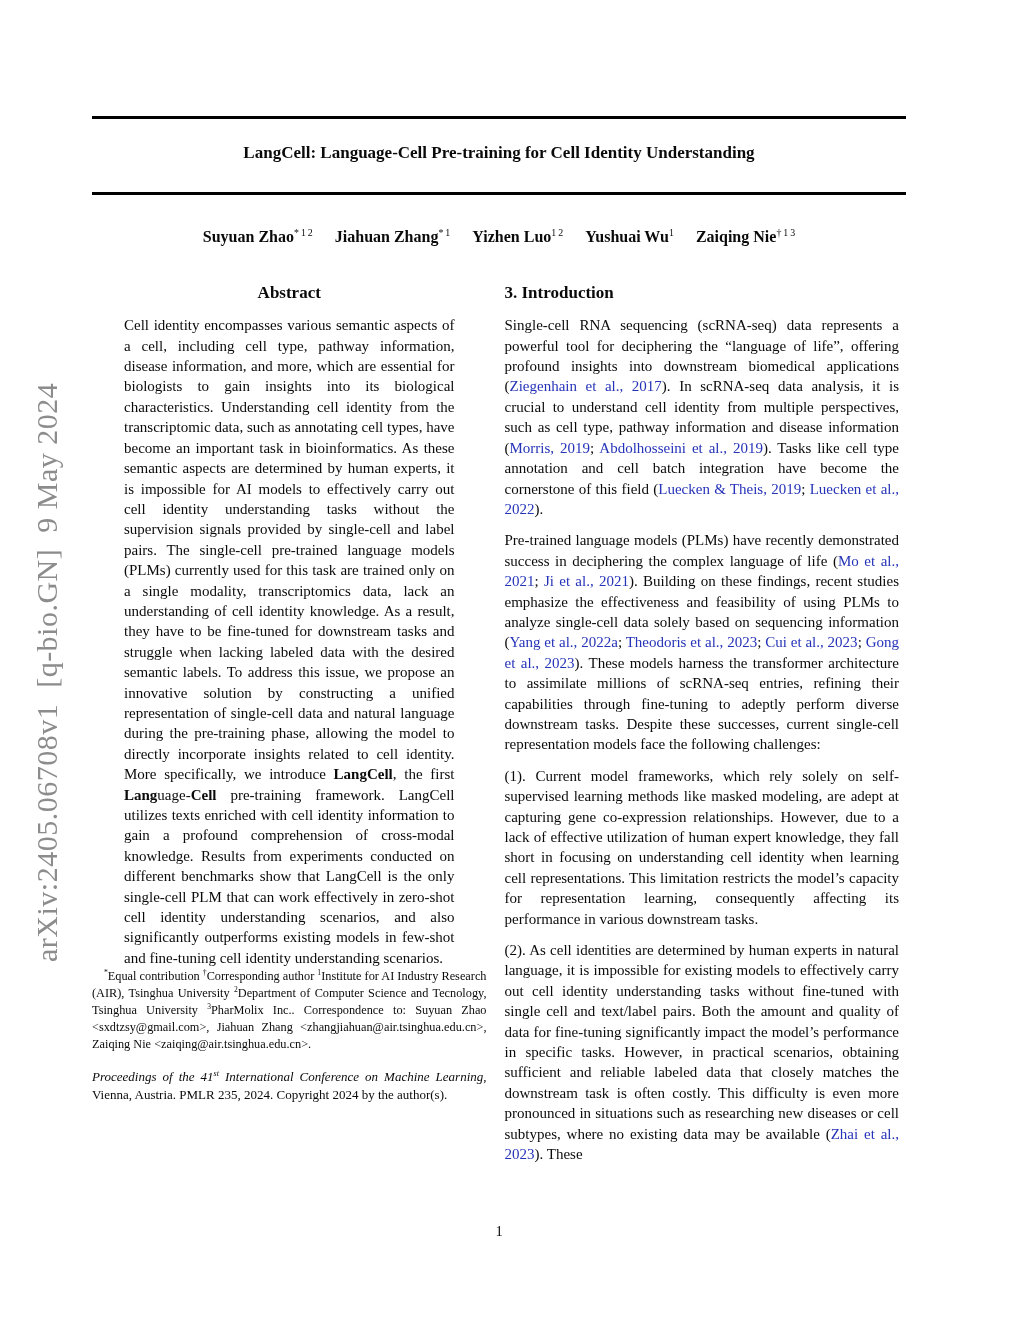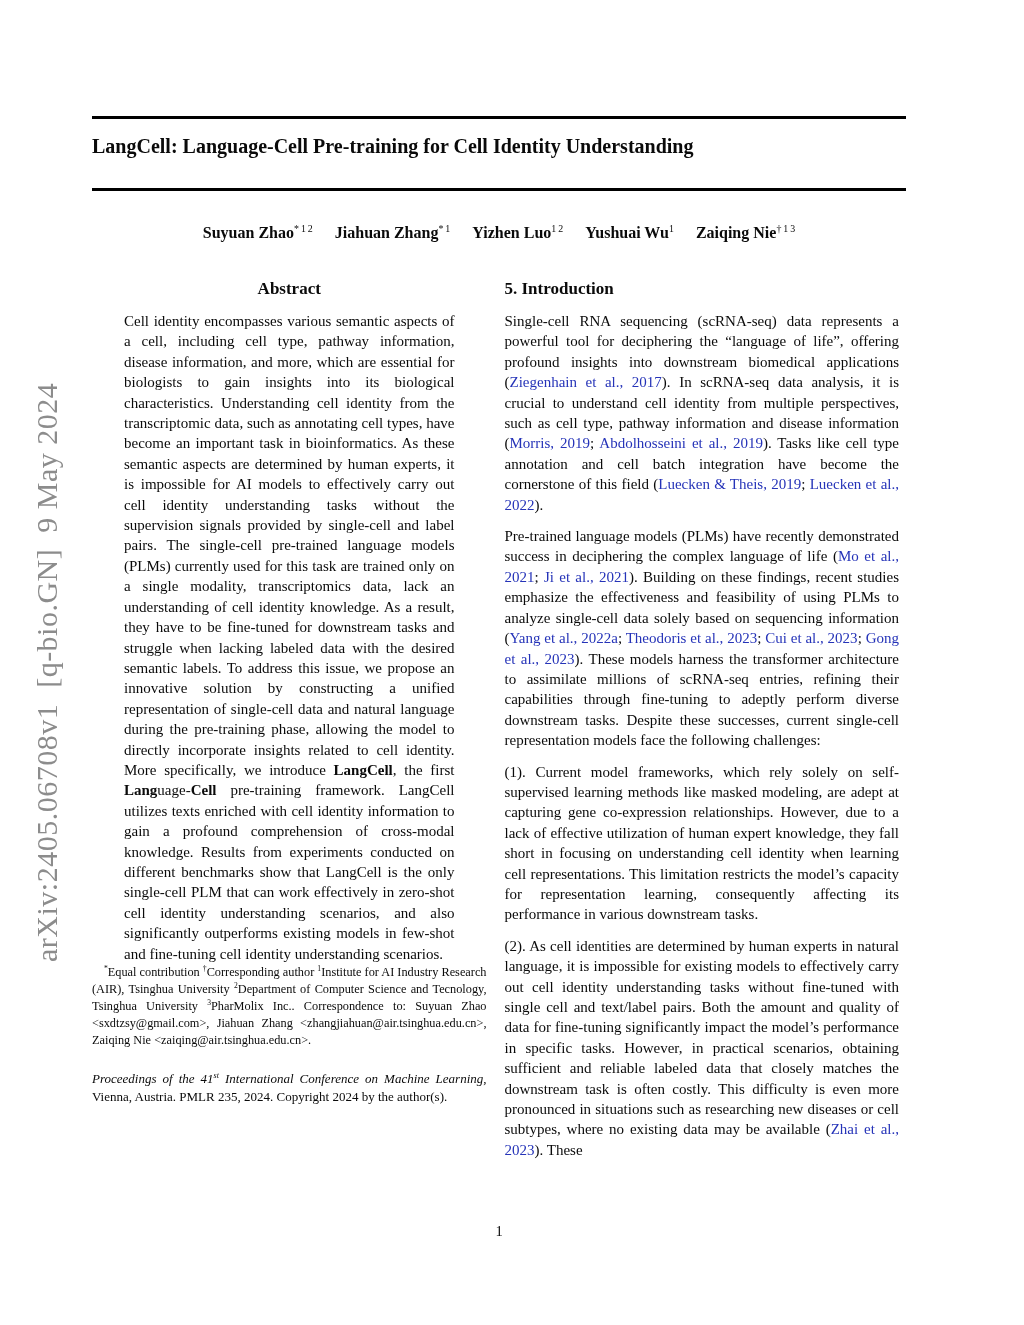--- a/index.html
+++ b/index.html
@@ -23,24 +23,24 @@
     letter-spacing: 0.5px;
   }
 
   .content { position: absolute; left: 92px; top: 0; width: 814px; }
 
   .rule { background: #000; height: 3px; width: 100%; }
   .rule-top { margin-top: 116px; }
   .rule-mid { margin-top: 29px; }
 
   h1.title {
-    margin: 15px 0 0 0;
-    font-size: 20px;
+    margin: 23px 0 0 0;
+    font-size: 17px;
     font-weight: bold;
-    text-align: left;
+    text-align: center;
     line-height: 1.25;
   }
 
   .authors { margin-top: 33px; text-align: center; font-size: 16px; }
   .authors .author { display: inline-block; margin: 0 11px; white-space: nowrap; }
   .authors .author b { font-weight: bold; }
   sup { font-size: 62%; vertical-align: super; line-height: 0; }
   sup.it { font-style: italic; }
 
   .columns { display: flex; gap: 18px; margin-top: 37px; align-items: flex-start; }
@@ -69,21 +69,21 @@
 
   .footnote {
     font-size: 12.3px;
     line-height: 17px;
     text-align: justify;
     text-indent: 12px;
     hyphens: auto;
     -webkit-hyphens: auto;
   }
   .proceedings {
-    margin-top: 21px;
+    margin-top: 15px;
     font-size: 13px;
     line-height: 18px;
     text-align: justify;
   }
 
   .page-number {
     position: absolute;
     top: 1223px; left: 92px; width: 814px;
     text-align: center;
     font-size: 14.5px;
@@ -111,21 +111,21 @@
       <div class="col">
         <h2 class="block-heading abstract-heading">Abstract</h2>
         <div class="body-text abstract-body">Cell identity encompasses various semantic aspects of a cell, including cell type, pathway information, disease information, and more, which are essential for biologists to gain insights into its biological characteristics. Understanding cell identity from the transcriptomic data, such as annotating cell types, have become an important task in bioinformatics. As these semantic aspects are determined by human experts, it is impossible for AI models to effectively carry out cell identity understanding tasks without the supervision signals provided by single-cell and label pairs. The single-cell pre-trained language models (PLMs) currently used for this task are trained only on a single modality, transcriptomics data, lack an understanding of cell identity knowledge. As a result, they have to be fine-tuned for downstream tasks and struggle when lacking labeled data with the desired semantic labels. To address this issue, we propose an innovative solution by constructing a unified representation of single-cell data and natural language during the pre-training phase, allowing the model to directly incorporate insights related to cell identity. More specifically, we introduce <b>LangCell</b>, the first <b>Lang</b>uage-<b>Cell</b> pre-training framework. LangCell utilizes texts enriched with cell identity information to gain a profound comprehension of cross-modal knowledge. Results from experiments conducted on different benchmarks show that LangCell is the only single-cell PLM that can work effectively in zero-shot cell identity understanding scenarios, and also significantly outperforms existing models in few-shot and fine-tuning cell identity understanding scenarios.</div>
 
         <div class="footnote"><sup>*</sup>Equal contribution <sup>†</sup>Corresponding author <sup>1</sup>Institute for AI Industry Research (AIR), Tsinghua University <sup>2</sup>Department of Computer Science and Tecnology, Tsinghua University <sup>3</sup>PharMolix Inc.. Correspondence to: Suyuan Zhao &lt;sxdtzsy@gmail.com&gt;, Jiahuan Zhang &lt;zhangjiahuan@air.tsinghua.edu.cn&gt;, Zaiqing Nie &lt;zaiqing@air.tsinghua.edu.cn&gt;.</div>
 
         <div class="proceedings"><i>Proceedings of the 41</i><sup class="it">st</sup><i> International Conference on Machine Learning</i>, Vienna, Austria. PMLR 235, 2024. Copyright 2024 by the author(s).</div>
       </div>
 
       <div class="col">
-        <h2 class="block-heading section-heading">5. Introduction</h2>
+        <h2 class="block-heading section-heading">3. Introduction</h2>
 
         <p class="body-text para">Single-cell RNA sequencing (scRNA-seq) data represents a powerful tool for deciphering the “language of life”, offering profound insights into downstream biomedical applications (<span class="cite">Ziegenhain et al., 2017</span>). In scRNA-seq data analysis, it is crucial to understand cell identity from multiple perspectives, such as cell type, pathway information and disease information (<span class="cite">Morris, 2019</span>; <span class="cite">Abdolhosseini et al., 2019</span>). Tasks like cell type annotation and cell batch integration have become the cornerstone of this field (<span class="cite">Luecken &amp; Theis, 2019</span>; <span class="cite">Luecken et al., 2022</span>).</p>
         <p class="body-text para">Pre-trained language models (PLMs) have recently demonstrated success in deciphering the complex language of life (<span class="cite">Mo et al., 2021</span>; <span class="cite">Ji et al., 2021</span>). Building on these findings, recent studies emphasize the effectiveness and feasibility of using PLMs to analyze single-cell data solely based on sequencing information (<span class="cite">Yang et al., 2022a</span>; <span class="cite">Theodoris et al., 2023</span>; <span class="cite">Cui et al., 2023</span>; <span class="cite">Gong et al., 2023</span>). These models harness the transformer architecture to assimilate millions of scRNA-seq entries, refining their capabilities through fine-tuning to adeptly perform diverse downstream tasks. Despite these successes, current single-cell representation models face the following challenges:</p>
         <p class="body-text para">(1). Current model frameworks, which rely solely on self-supervised learning methods like masked modeling, are adept at capturing gene co-expression relationships. However, due to a lack of effective utilization of human expert knowledge, they fall short in focusing on understanding cell identity when learning cell representations. This limitation restricts the model’s capacity for representation learning, consequently affecting its performance in various downstream tasks.</p>
         <p class="body-text para">(2). As cell identities are determined by human experts in natural language, it is impossible for existing models to effectively carry out cell identity understanding tasks without fine-tuned with single cell and text/label pairs. Both the amount and quality of data for fine-tuning significantly impact the model’s performance in specific tasks. However, in practical scenarios, obtaining sufficient and reliable labeled data that closely matches the downstream task is often costly. This difficulty is even more pronounced in situations such as researching new diseases or cell subtypes, where no existing data may be available (<span class="cite">Zhai et al., 2023</span>). These</p>
       </div>
 
     </div>
 
   </div>

